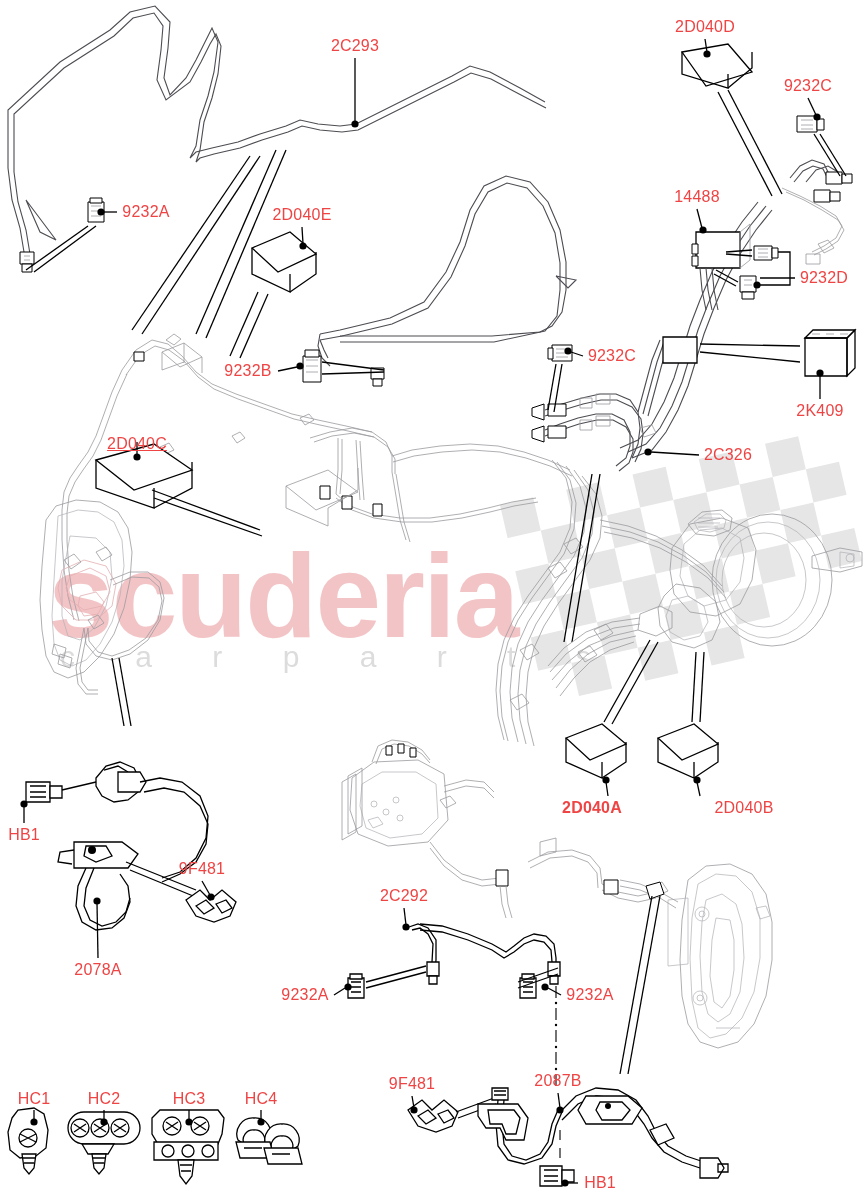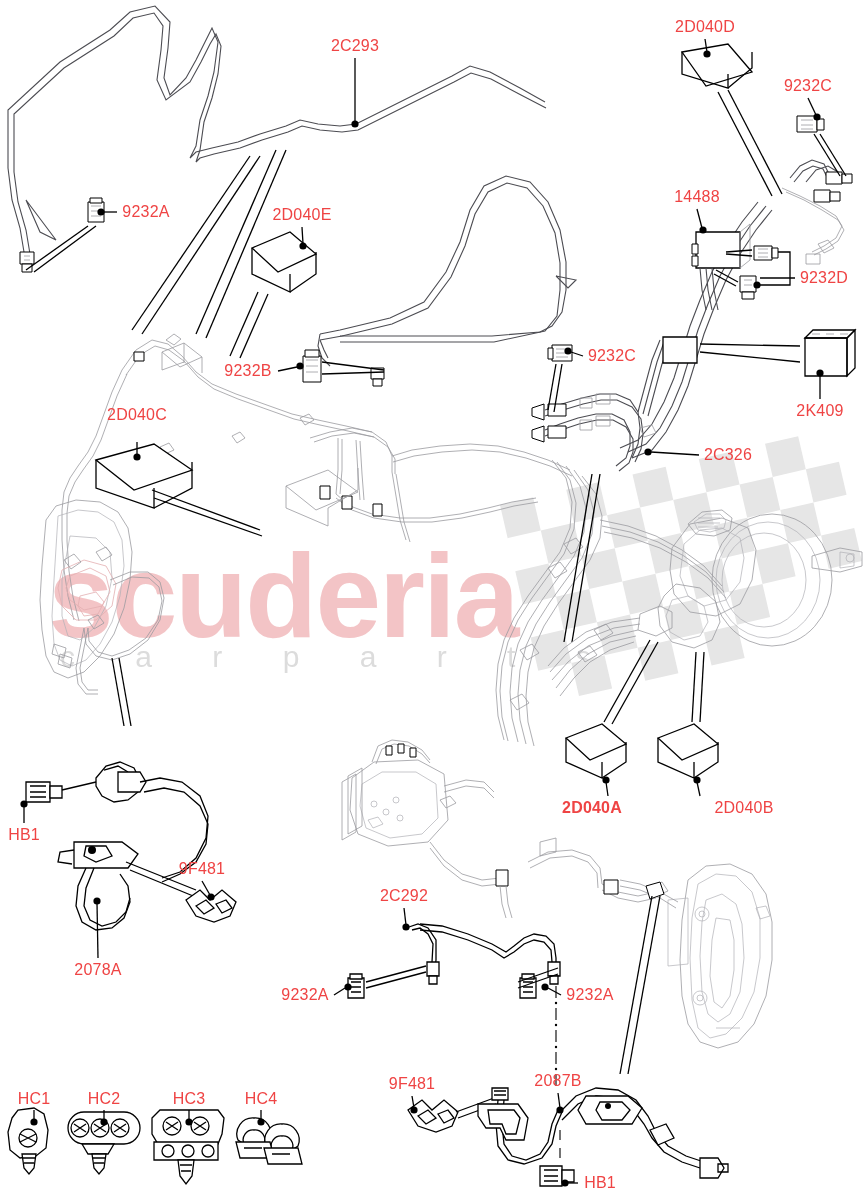--- a/index.html
+++ b/index.html
@@ -701,21 +701,21 @@
       <div class="label" style="left: 355px; top: 46px;">2C293</div>
       <div class="label" style="left: 705px; top: 27px;">2D040D</div>
       <div class="label" style="left: 808px; top: 86px;">9232C</div>
       <div class="label" style="left: 146px; top: 212px;">9232A</div>
       <div class="label" style="left: 302px; top: 215px;">2D040E</div>
       <div class="label" style="left: 697px; top: 197px;">14488</div>
       <div class="label" style="left: 824px; top: 278px;">9232D</div>
       <div class="label" style="left: 248px; top: 371px; text-align: right;">9232B</div>
       <div class="label" style="left: 612px; top: 356px;">9232C</div>
       <div class="label" style="left: 820px; top: 411px;">2K409</div>
-      <div class="label" style="left: 137px; top: 415px;">2D040C</div>
+      <div class="label" style="left: 137px; top: 444px; text-decoration: underline;">2D040C</div>
       <div class="label" style="left: 728px; top: 455px;">2C326</div>
       <div class="label" style="left: 592px; top: 808px; font-weight: bold;">2D040A</div>
       <div class="label" style="left: 700px; top: 808px; margin-left: 44px;">2D040B</div>
       <div class="label" style="left: 24px; top: 835px;">HB1</div>
       <div class="label" style="left: 202px; top: 869px;">9F481</div>
       <div class="label" style="left: 98px; top: 970px;">2078A</div>
       <div class="label" style="left: 404px; top: 896px;">2C292</div>
       <div class="label" style="left: 305px; top: 995px;">9232A</div>
       <div class="label" style="left: 590px; top: 995px;">9232A</div>
       <div class="label" style="left: 412px; top: 1084px;">9F481</div>

